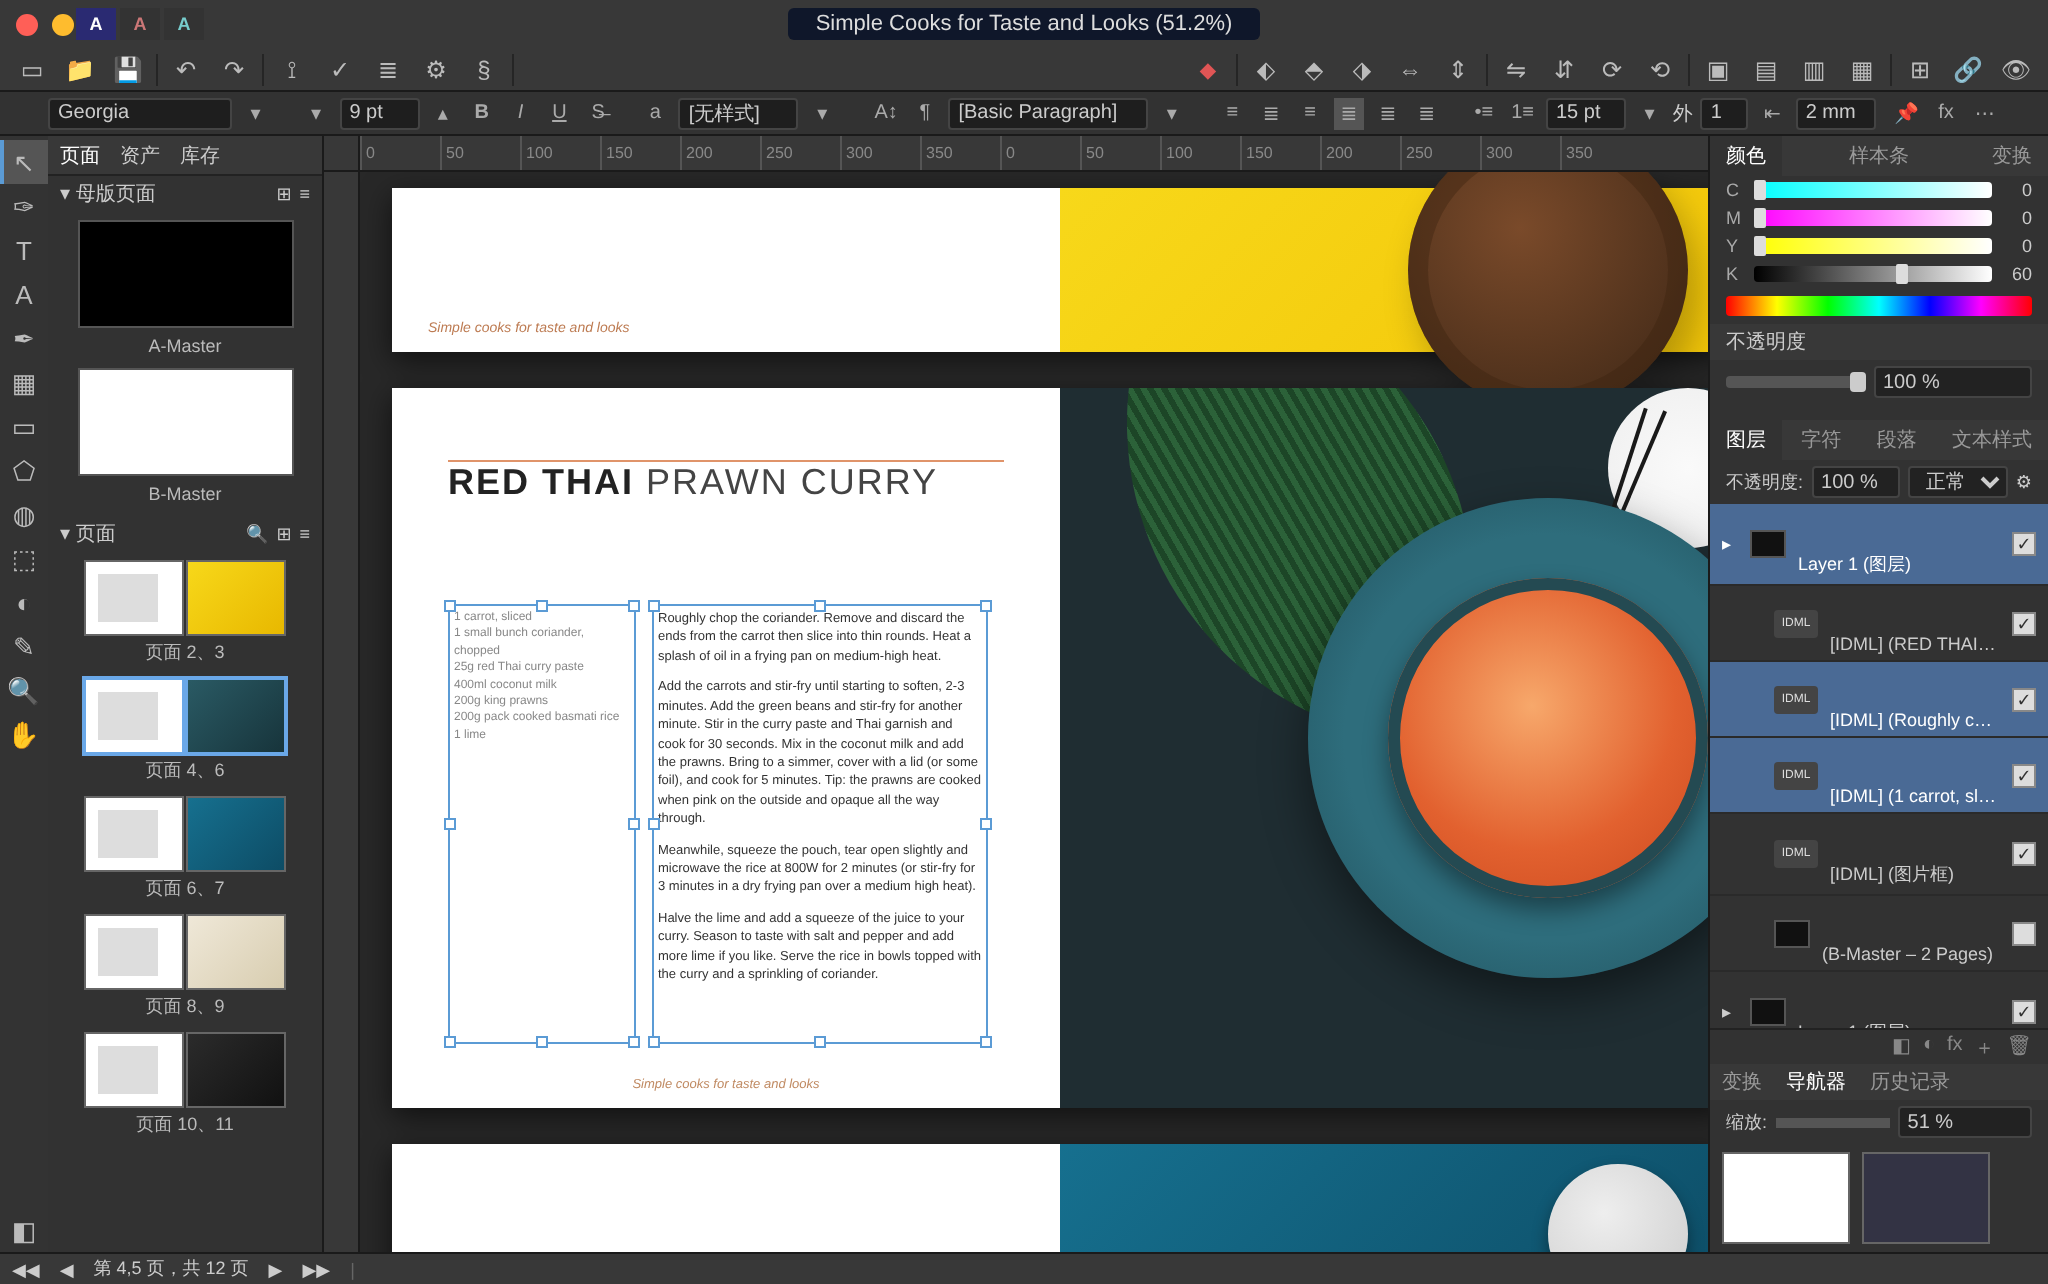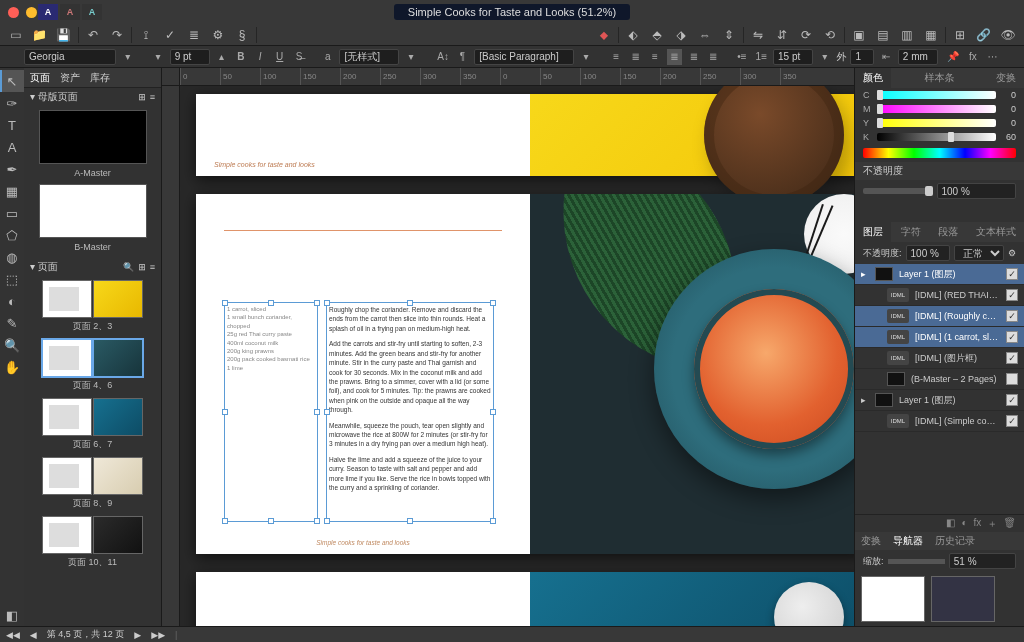--- a/index.html
+++ b/index.html
@@ -107,21 +107,21 @@
 .slider-row.tK .track { background:linear-gradient(90deg,#000,#fff);}
 .slider-row .thumb { position:absolute; width:6px;height:10px;background:#ddd;top:-1px;border-radius:1px;}
 .slider-row .val { width:16px;text-align:right;color:#ccc;}
 .hue-bar { height:10px; margin:4px 8px; background:linear-gradient(90deg,red,yellow,lime,cyan,blue,magenta,red); border-radius:2px;}
 .rp-sec-head { height:18px; padding:3px 8px; font-size:10px; background:#383838; display:flex; justify-content:space-between; align-items:center;}
 .opacity-row { display:flex; gap:4px; padding:3px 8px; align-items:center; font-size:9px;}
 .layer-row { display:flex; align-items:center; gap:6px; padding:3px 6px; font-size:9px; color:#ccc; border-bottom:1px solid #2a2a2a;}
 .layer-row.sel { background:#4a6a95; color:#fff;}
 .layer-row .th { width:18px;height:14px;background:#111;border:1px solid #555;flex-shrink:0;display:flex;align-items:center;justify-content:center;font-size:8px;}
 .layer-row .idml { width:22px;height:14px;background:#444;color:#ddd;font-size:6px;display:flex;align-items:center;justify-content:center;flex-shrink:0;border-radius:2px;}
-.layer-row .name { flex:1; white-space:nowrap; overflow:hidden; text-overflow:ellipsis;}
+.layer-row .name { flex:1; white-space:nowrap; overflow:hidden; text-overflow:ellipsis;margin-top:21px;}
 .layer-row .chk { width:12px;height:12px;background:#ddd;border:1px solid #888;flex-shrink:0;display:flex;align-items:center;justify-content:center;font-size:9px;color:#333;}
 .layer-row.indent1 { padding-left:18px;}
 .layer-tools { height:18px; display:flex; gap:6px; padding:2px 8px; font-size:10px; color:#888; justify-content:flex-end; border-top:1px solid #222;}
 
 .nav-sec { flex:0 0 auto; }
 .nav-tabs { display:flex; font-size:10px; height:18px; background:#383838;}
 .nav-tabs div { padding:2px 6px; color:#999;} .nav-tabs div.act{color:#fff;}
 .nav-body { padding:4px 6px; display:flex; gap:6px; align-items:center;}
 .nav-thumb { width:64px;height:46px;background:#fff;border:1px solid #666;}
 .nav-thumb.dark { background:#334;}
@@ -355,20 +355,23 @@
               <span>Simple cooks for taste and looks</span>
             </div>
           <div class="page yellow-img">
               <div class="bowl"></div>
             </div>
         </div>
 
         <div class="spread spread-main">
           <div class="page page-text">
             <div class="recipe-rule"></div>
+            <div class="recipe-title">
+              <span class="bold">RED THAI</span><span class="light"> PRAWN CURRY</span>
+            </div>
 
             <div class="text-frame frame-a">
               <span style="white-space:pre-line">1 carrot, sliced
 1 small bunch coriander, chopped
 25g red Thai curry paste
 400ml coconut milk
 200g king prawns
 200g pack cooked basmati rice
 1 lime</span>
               <div class="handle" style="left:-3px;top:-3px"></div><div class="handle" style="right:-3px;top:-3px"></div>
@@ -459,21 +462,21 @@
     <div class="rp-sec-head">
         <span>不透明度</span>
       </div>
     <div class="opacity-row">
       <div style="flex:1;height:6px;background:#555;border-radius:2px;position:relative">
           <div style="position:absolute;right:0;width:8px;height:10px;top:-2px;background:#ccc;border-radius:2px"></div>
         </div>
       <input class="rp-select" style="width: 46px;" value="100 %">
     </div>
 
-    <div class="rp-tabs" style="margin-top:20px">
+    <div class="rp-tabs" style="margin-top:8px">
       <div class="act">图层</div>
       <div>字符</div>
       <div>段落</div>
       <div>文本样式</div>
     </div>
     <div class="opacity-row">
       <span>不透明度:</span>
       <input class="rp-select" style="width: 44px;" value="100 %">
       <select class="rp-select" style="width:50px"><option>正常</option></select>
       <span>⚙</span>

